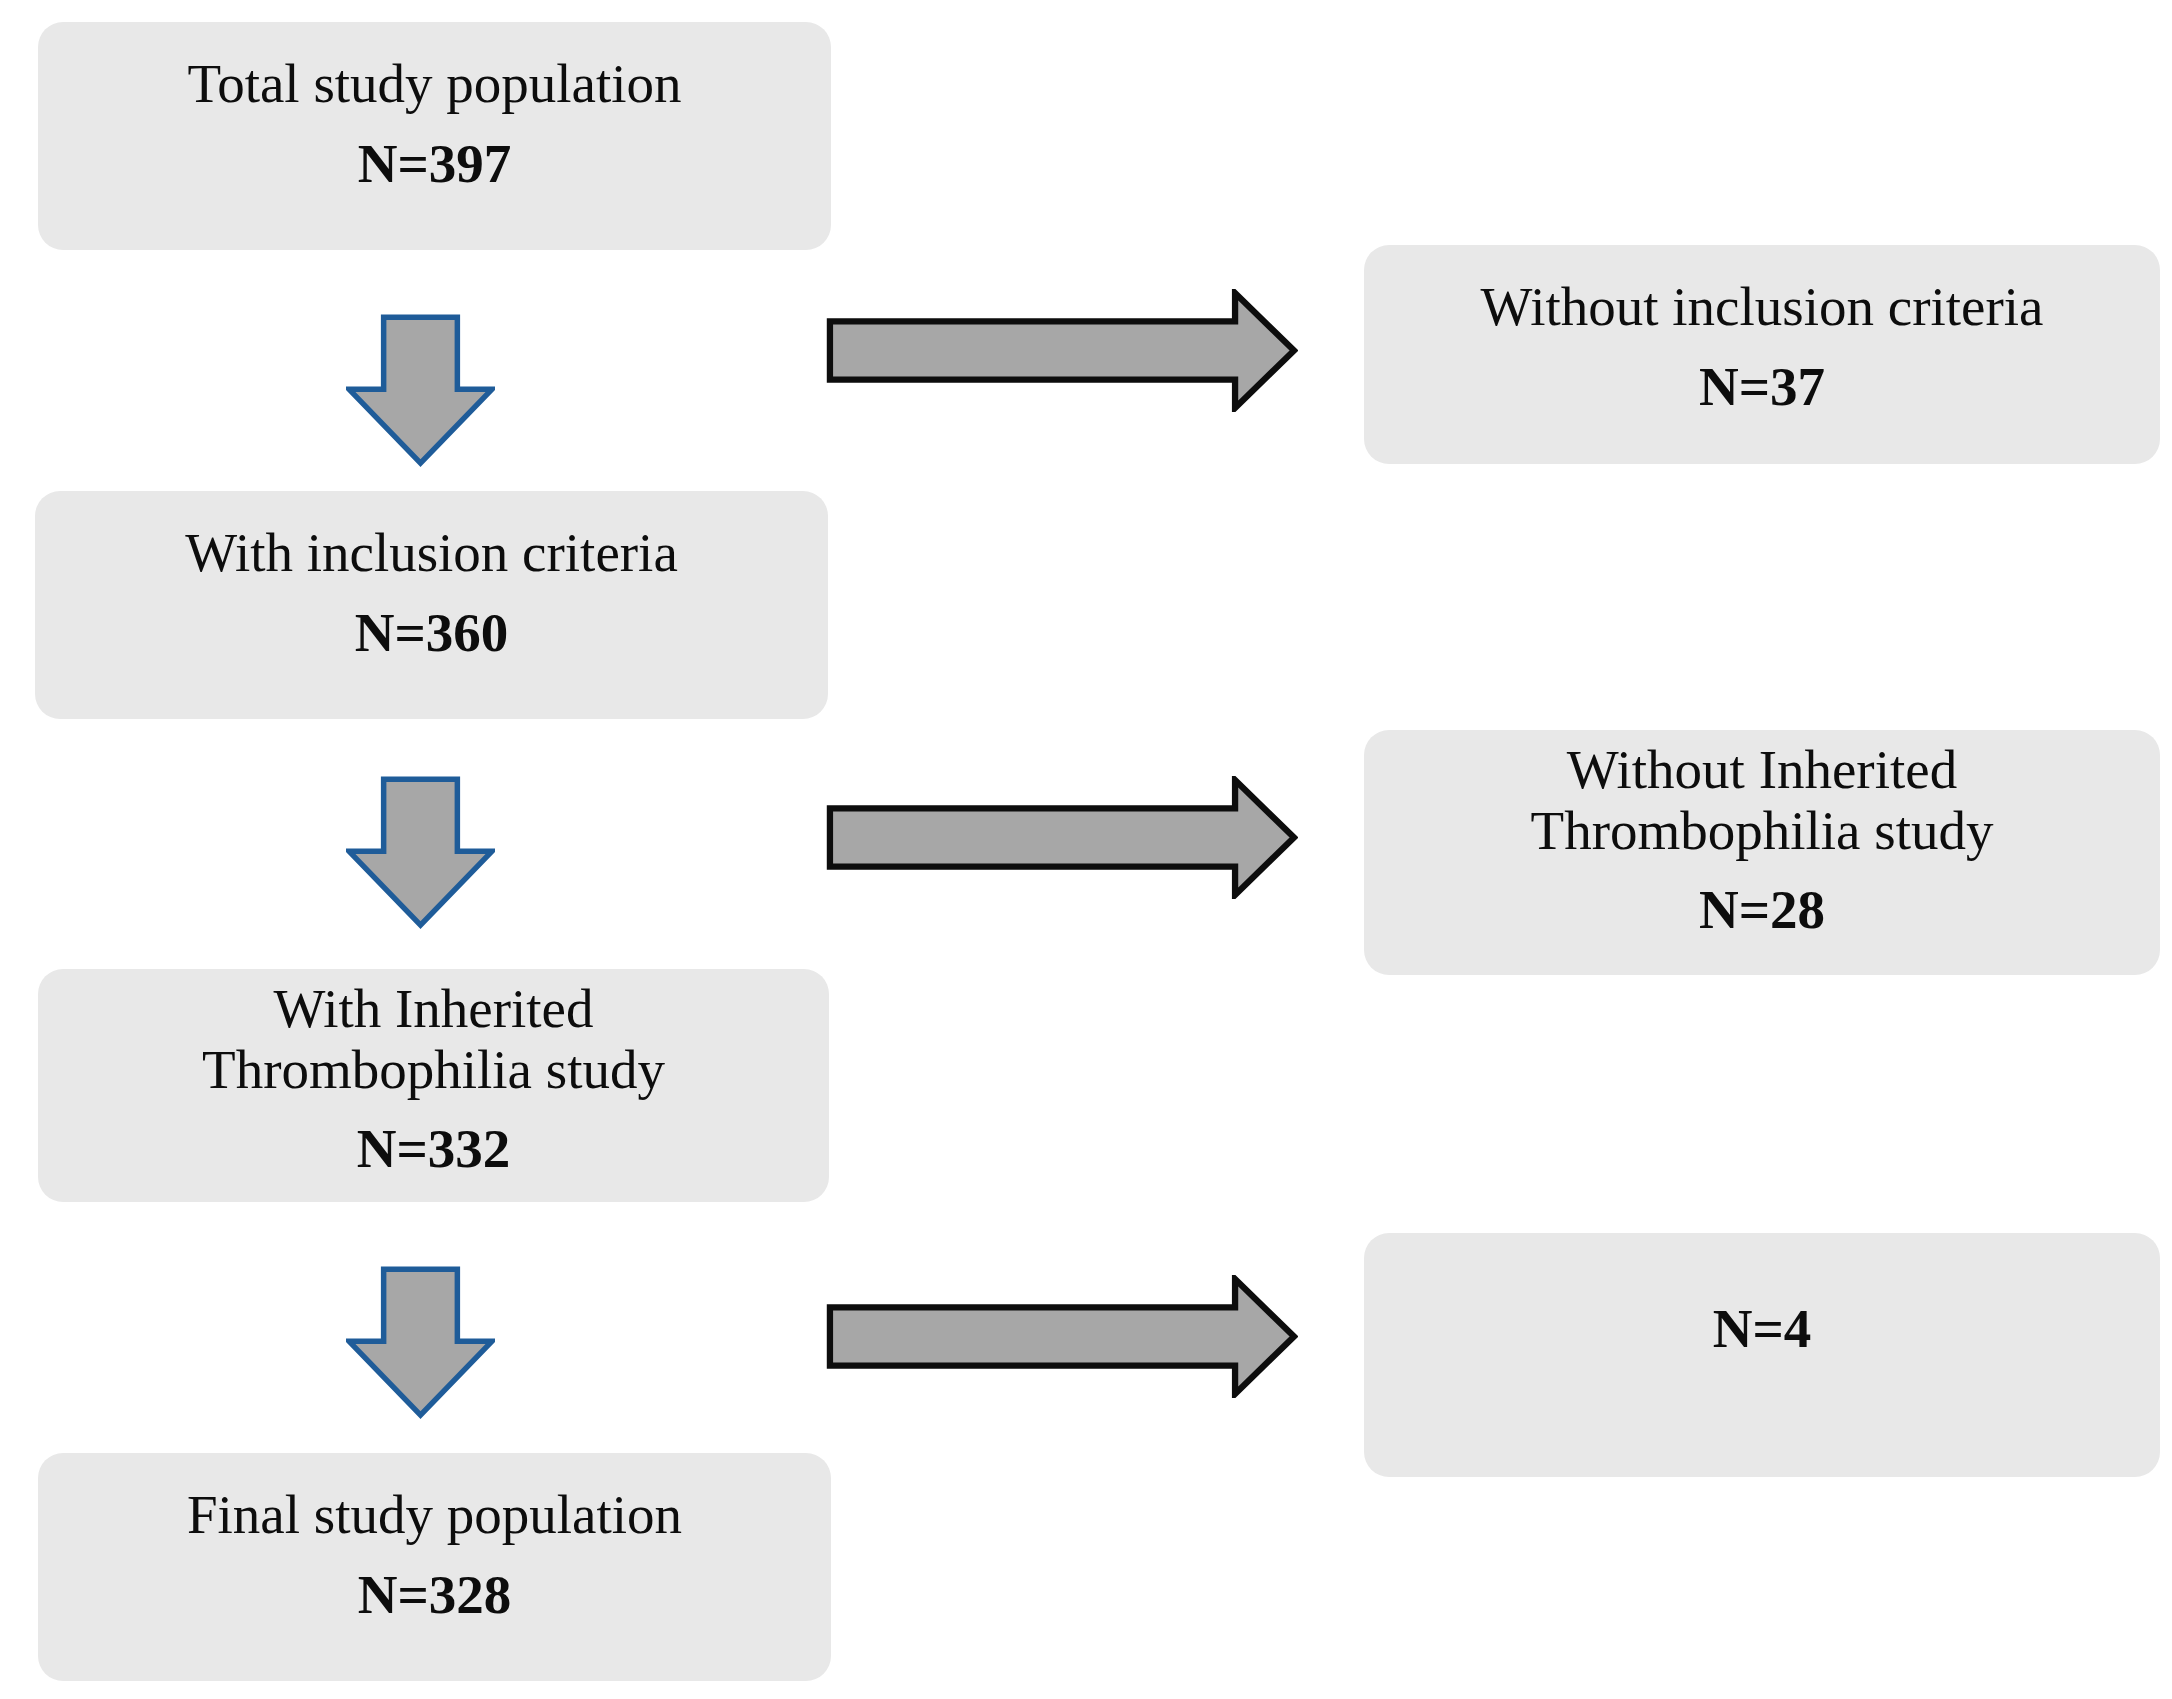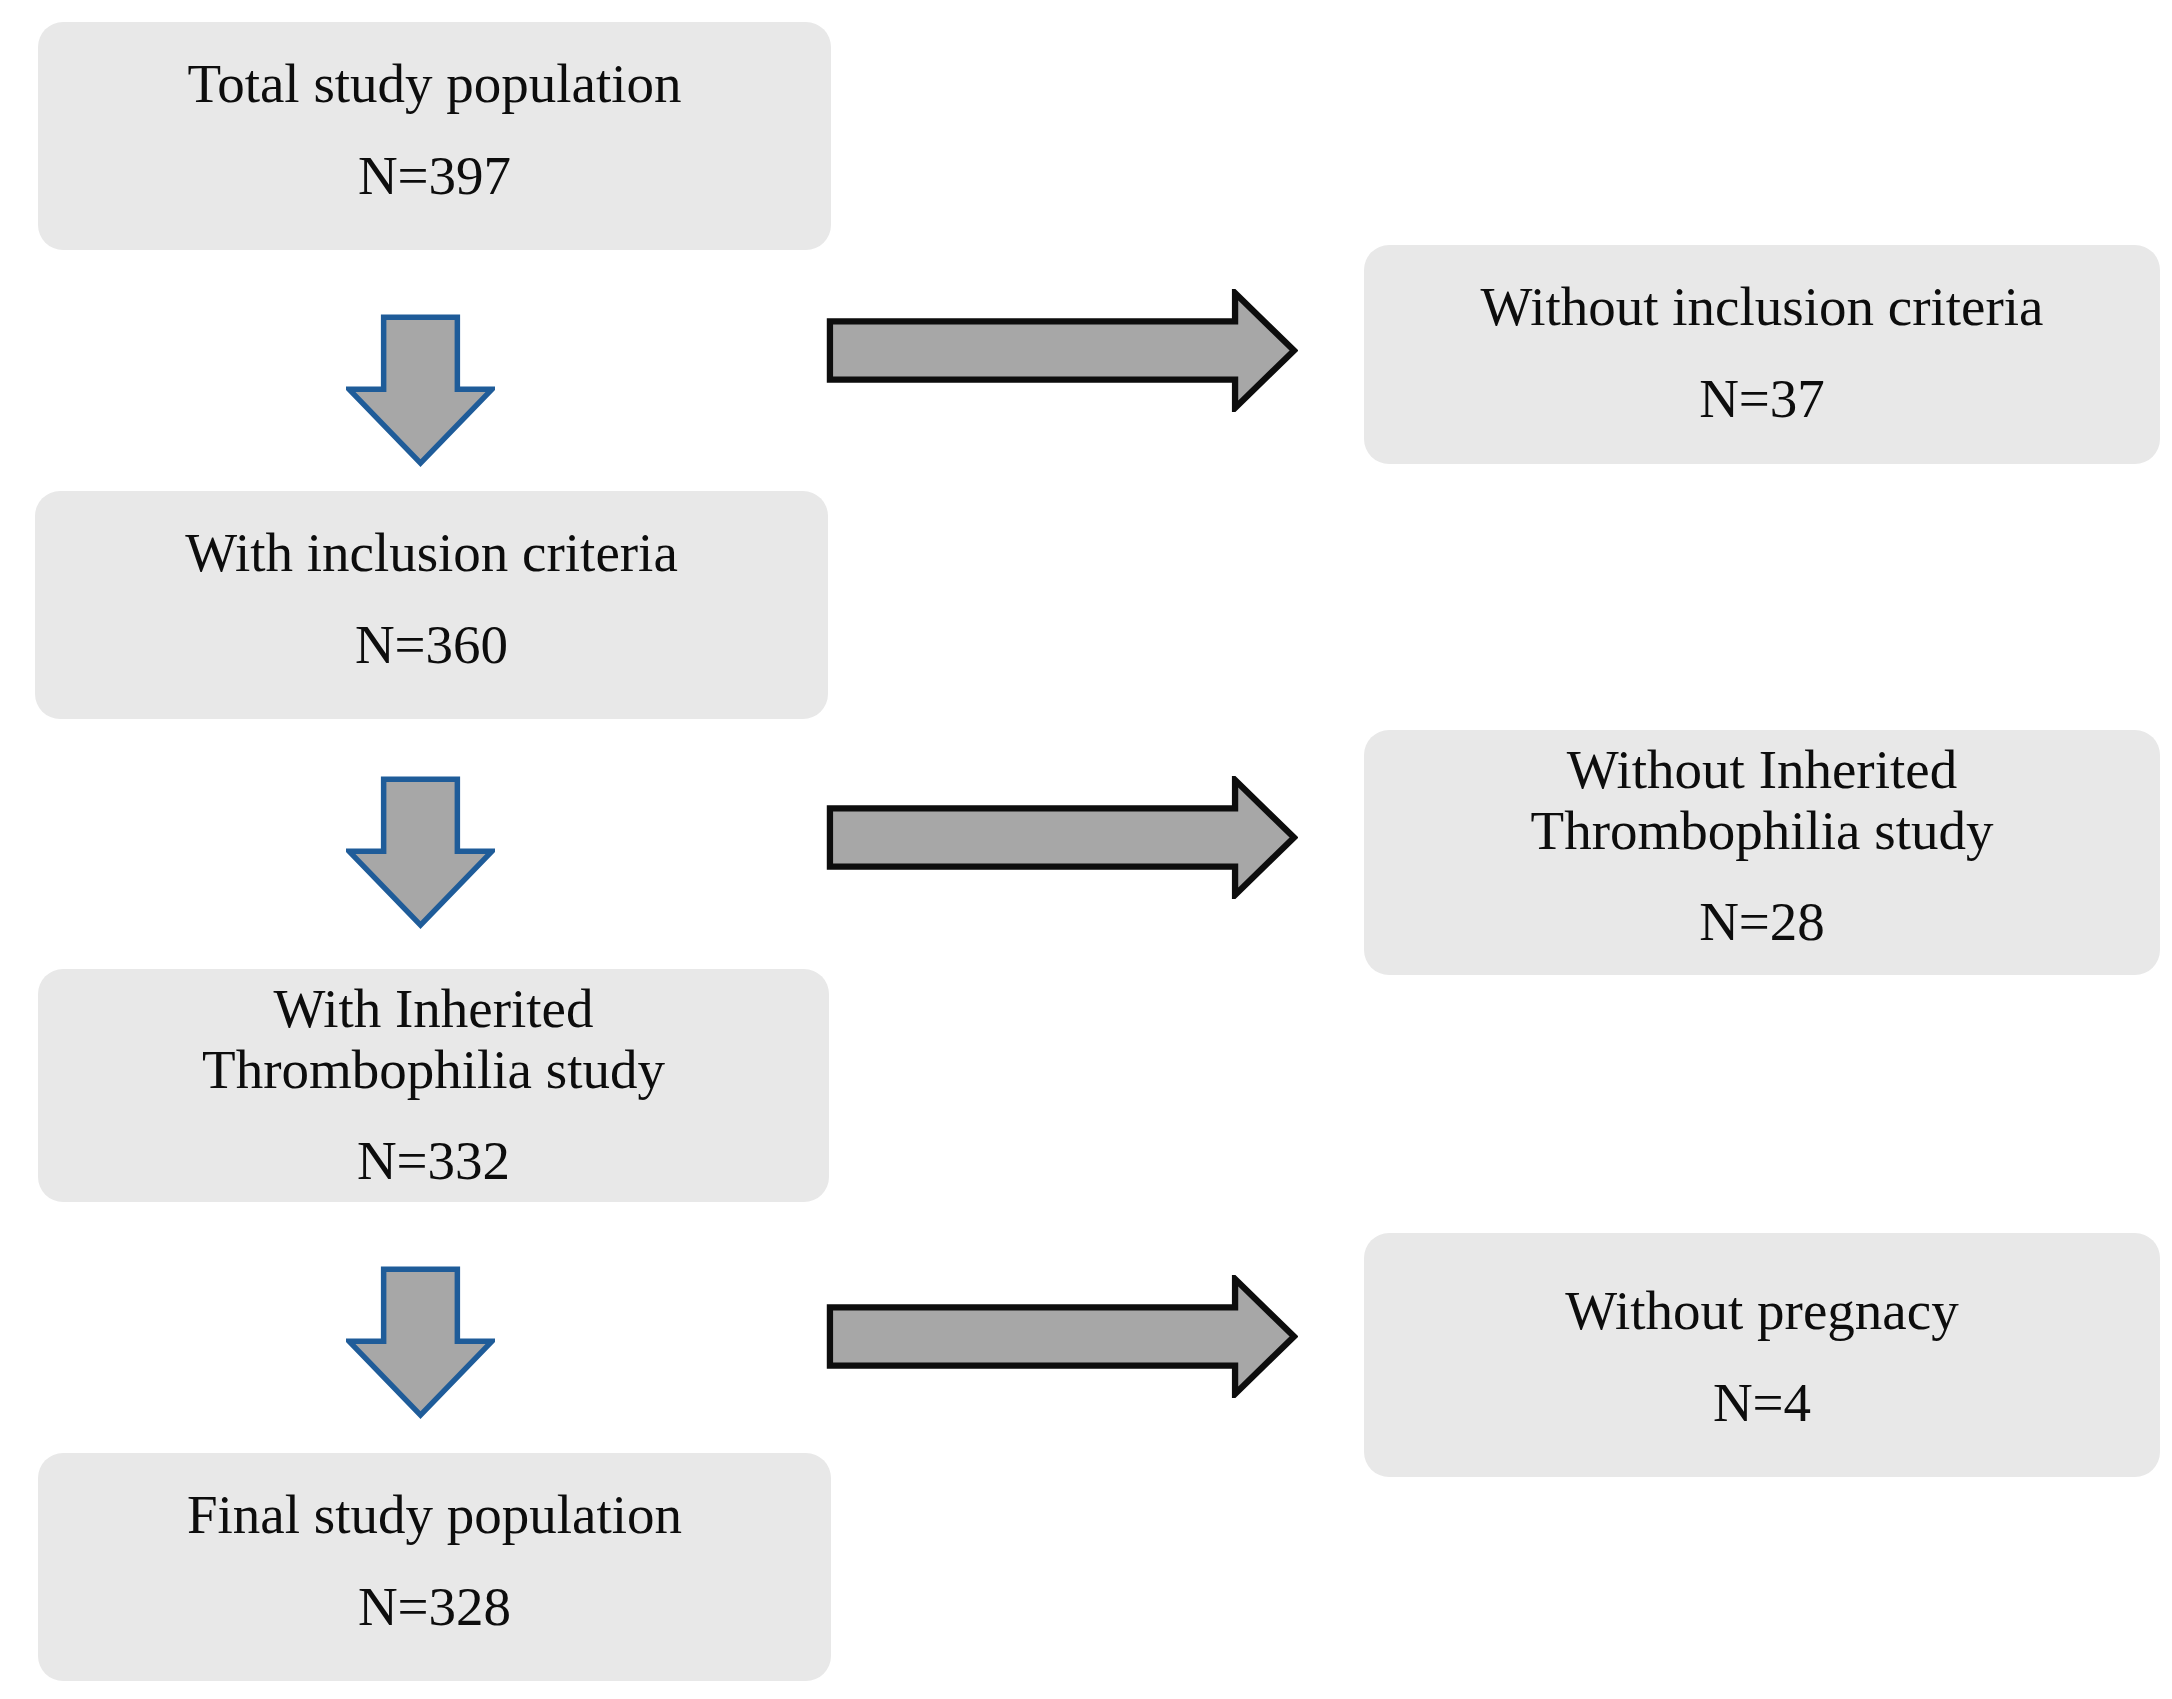--- a/index.html
+++ b/index.html
@@ -24,21 +24,22 @@
     text-align: center;
     font-size: 55px;
     padding: 31px 15.7px 15.7px 15.7px;
   }
   .box .title .line {
     line-height: 62px;
     white-space: nowrap;
   }
   .box .n-label {
     line-height: 62px;
-    margin-top: 30px;
+    margin-top: 18px;
+    font-weight: bold;
   }
   .box.pad-sm { padding-top: 9px; }
   .box.pad-sm .title .line { line-height: 61px; }
   .box.pad-lg { padding-top: 47px; }
 
   
   #box-total            { left: 38px;   top: 22px;   width: 793px; height: 228px; }
   #box-with-inclusion   { left: 35px;   top: 491px;  width: 793px; height: 228px; }
   #box-with-thromb      { left: 38px;   top: 969px; width: 791px; height: 233px; }
   #box-final            { left: 38px;   top: 1453px; width: 793px; height: 228px; }
@@ -122,23 +123,20 @@
 
   <div class="box pad-sm" id="box-without-thromb">
     <div class="title">
       <div class="line">Without Inherited</div>
       <div class="line">Thrombophilia study</div>
     </div>
     <div class="n-label">N=28</div>
   </div>
 
   <div class="box pad-lg" id="box-without-pregnancy">
-    <div class="title">
-      <div class="line">Without pregnacy</div>
-    </div>
     <div class="n-label">N=4</div>
   </div>
 
   <svg class="down-arrow" id="down-arrow-1" viewBox="0 0 190 195">
     <polygon points="48,4 142,4 142,96 186,96 95,190 4,96 48,96"></polygon>
   </svg>
   <svg class="down-arrow" id="down-arrow-2" viewBox="0 0 190 195">
     <polygon points="48,4 142,4 142,96 186,96 95,190 4,96 48,96"></polygon>
   </svg>
   <svg class="down-arrow" id="down-arrow-3" viewBox="0 0 190 195">

